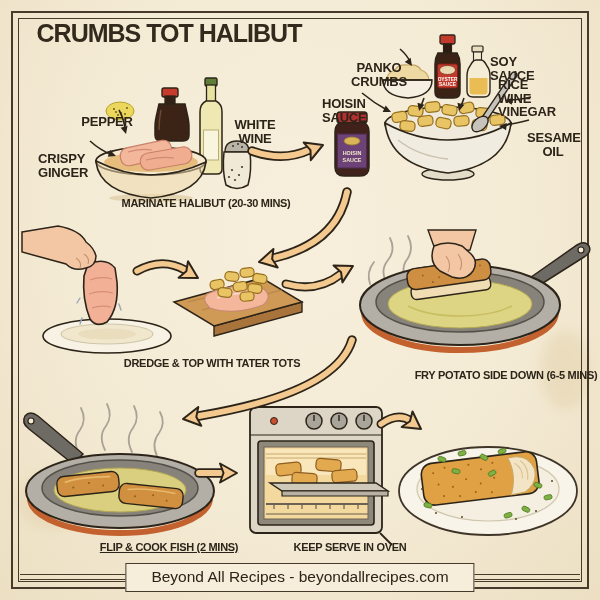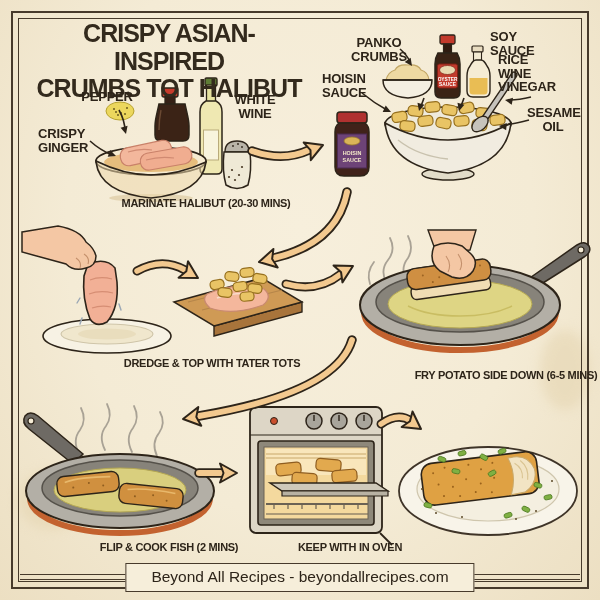--- a/index.html
+++ b/index.html
@@ -5,21 +5,21 @@
   html,body{margin:0;padding:0;background:#efe4cb;}
   .page{position:relative;width:600px;height:600px;overflow:hidden;
         background:radial-gradient(ellipse at 50% 38%, #f7efdc 0%, #f4ebd5 55%, #ecdfc2 100%);
         font-family:"Liberation Sans", sans-serif;color:#2d2419;}
   .stain{position:absolute;border-radius:50%;filter:blur(6px);opacity:.5;background:#e3d2ac;}
   .frame{position:absolute;pointer-events:none;}
   .frame.outer{inset:11px;border:2.2px solid #473a2b;}
   .frame.inner{inset:18px;border:1.3px solid #473a2b;}
   .title{position:absolute;left:30px;top:20px;width:278px;text-align:center;
          font-weight:800;font-size:25px;line-height:1.1;letter-spacing:-1px;color:#332a1d;}
-  .label{position:absolute;font-weight:700;font-size:13px;line-height:1.05;letter-spacing:-0.2px;color:#2d2419;}
+  .label{position:absolute;font-weight:700;font-size:13px;line-height:1.05;letter-spacing:-0.2px;color:#2d2419;margin-top:25px;}
   .caption{position:absolute;font-weight:700;font-size:11px;letter-spacing:-0.3px;
            text-align:center;color:#2d2419;white-space:nowrap;margin-left:44px;}
   svg{position:absolute;overflow:visible;}
   #flow{left:0;top:0;pointer-events:none;}
   .footer-box{position:absolute;left:50%;top:563px;transform:translateX(-50%);
               border:1.7px solid #473a2b;background:#f6eeda;padding:4px 25px 5px;
               font-size:15.5px;font-weight:400;white-space:nowrap;color:#2d2419;}
   .footer-line{position:absolute;top:574px;height:4px;border-top:1.6px solid #473a2b;
                border-bottom:1.6px solid #473a2b;}
   .fl-left{left:20px;width:132px;}
@@ -380,39 +380,38 @@
       <path d="M464,98 Q462,104 460,108"></path>
         <use href="#ph" transform="translate(459,111) rotate(105)" fill="#2d2419" stroke="none"></use>
       <path d="M531,97 Q519,100 510,100"></path>
         <use href="#ph" transform="translate(505,100) rotate(190)" fill="#2d2419" stroke="none"></use>
       <path d="M529,120 Q514,124 504,125"></path>
         <use href="#ph" transform="translate(499,126) rotate(185)" fill="#2d2419" stroke="none"></use>
     </g>
   </svg>
 
   <div class="title">
-    <div>CRISPY ASIAN-INSPIRED</div>
     <div>CRUMBS TOT HALIBUT</div>
   </div>
 
   <div class="label" style="left:72px;top:90px;width:70px;text-align:center;">PEPPER</div>
   <div class="label" style="left:38px;top:127px;width:62px;">CRISPY GINGER</div>
   <div class="label" style="left:227px;top:93px;width:56px;text-align:center;">WHITE WINE</div>
 
   <div class="label" style="left:345px;top:36px;width:68px;text-align:center;">PANKO CRUMBS</div>
   <div class="label" style="left:322px;top:72px;width:52px;">HOISIN SAUCE</div>
   <div class="label" style="left:490px;top:30px;width:52px;">SOY SAUCE</div>
   <div class="label" style="left:498px;top:53px;width:58px;">RICE WINE VINEGAR</div>
   <div class="label" style="left:527px;top:106px;width:52px;text-align:center;">SESAME OIL</div>
 
   <div class="caption" style="left:32px;top:197px;width:260px;">MARINATE HALIBUT (20-30 MINS)</div>
   <div class="caption" style="left:38px;top:357px;width:260px;">DREDGE &amp; TOP WITH TATER TOTS</div>
   <div class="caption" style="left:342px;top:369px;width:240px;">FRY POTATO SIDE DOWN (6-5 MINS)</div>
-  <div class="caption" style="left:25px;top:541px;width:200px;">FLIP &amp; COOK FISH (2 MINS)</div>
-  <div class="caption" style="left:231px;top:541px;width:150px;">KEEP WITH IN OVEN</div>
+  <div class="caption" style="left:25px;top:541px;width:200px;text-decoration:underline;">FLIP &amp; COOK FISH (2 MINS)</div>
+  <div class="caption" style="left:231px;top:541px;width:150px;">KEEP SERVE IN OVEN</div>
 
   <div class="footer-line fl-left"></div>
   <div class="footer-line fl-right"></div>
   <div class="footer-box">
     <span>Beyond All Recipes - beyondallrecipes.com</span>
   </div>
 
 </div>
 
 </body></html>

